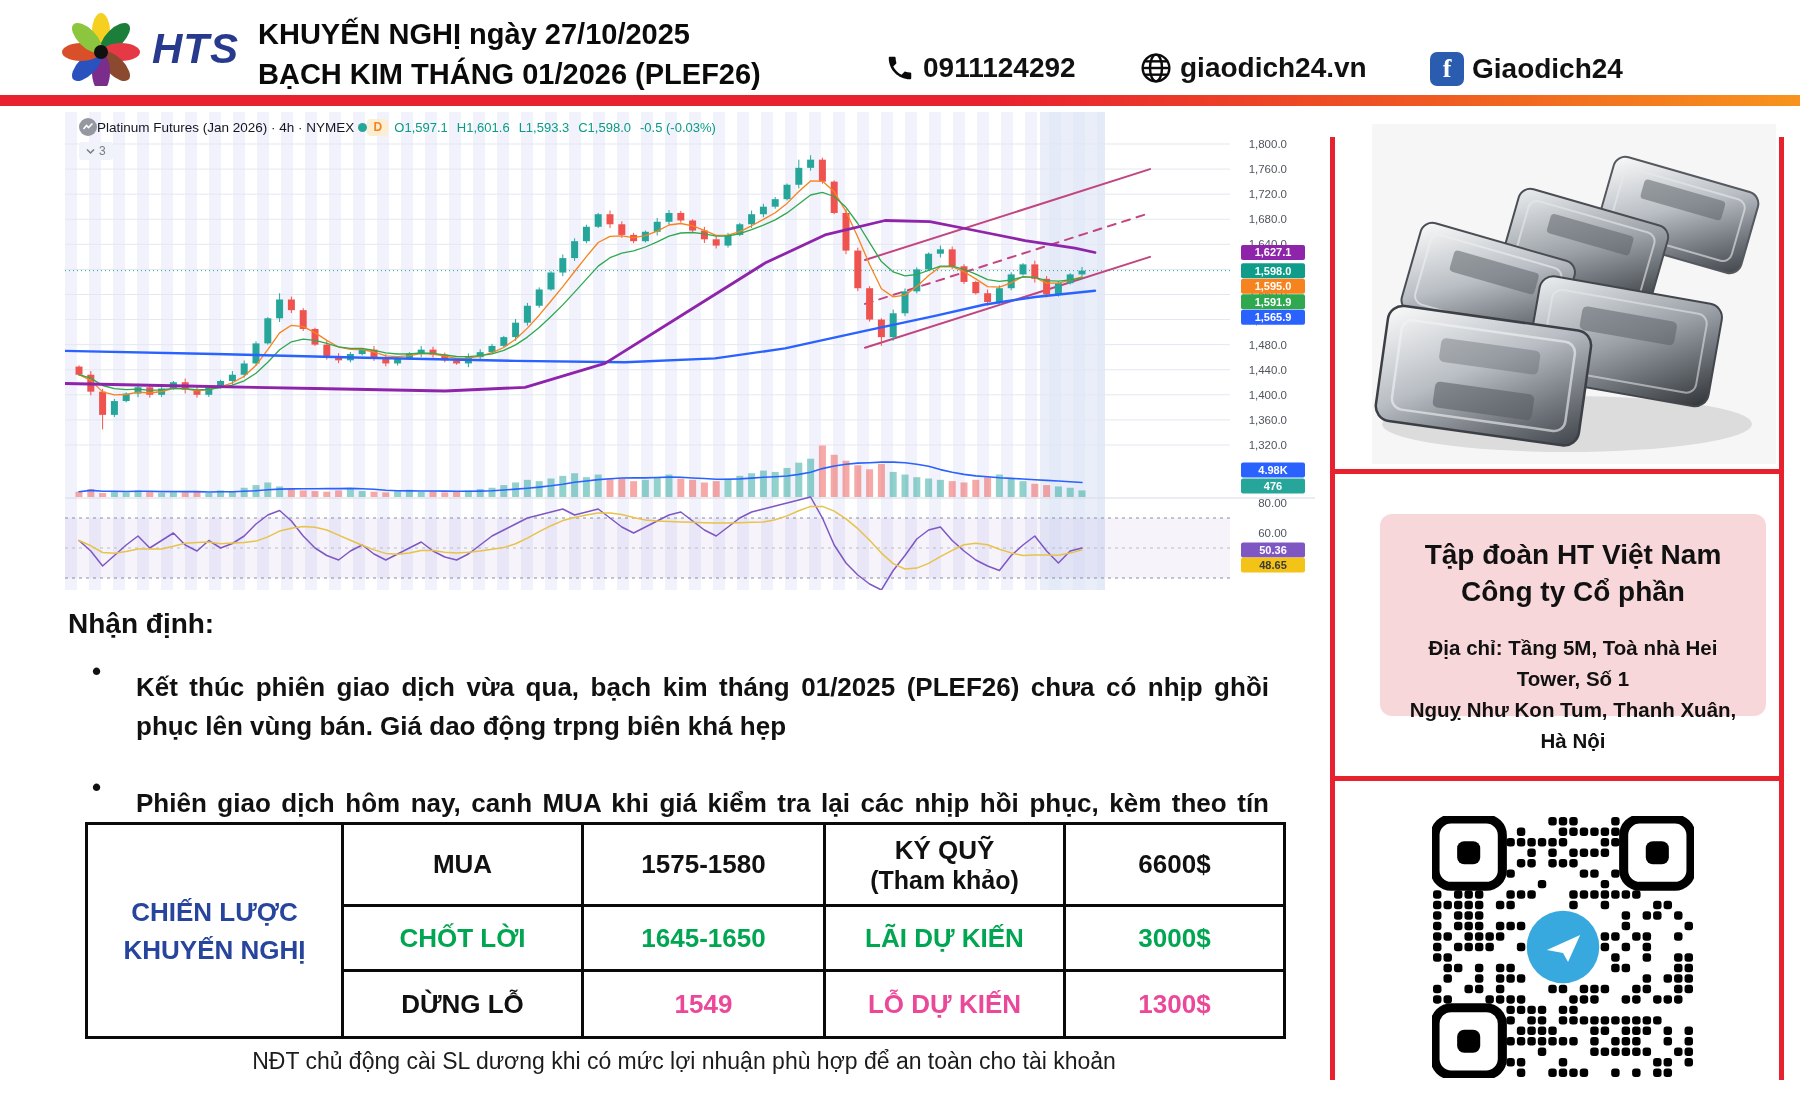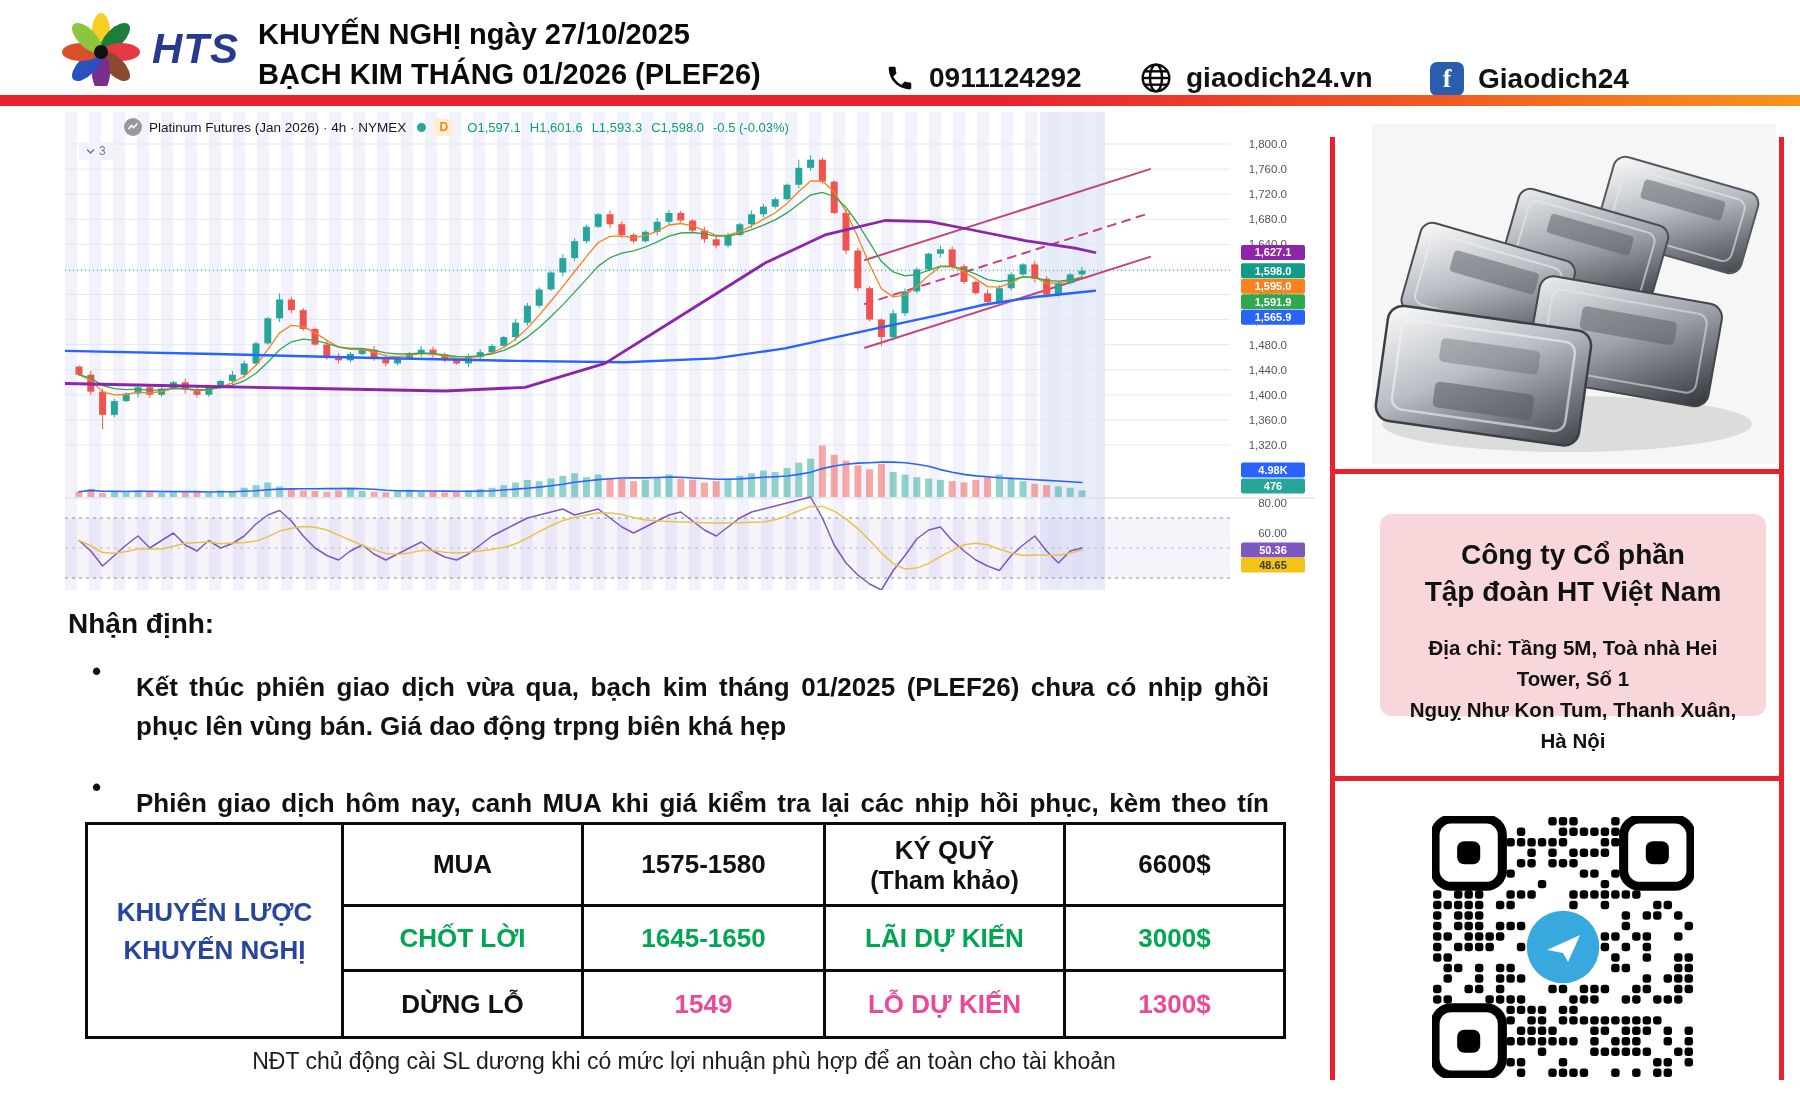--- a/index.html
+++ b/index.html
@@ -4,32 +4,32 @@
 <style>
   html,body{margin:0;padding:0;background:#fff;}
   .page{position:relative;width:1800px;height:1112px;background:#fff;overflow:hidden;
         font-family:"Liberation Sans","DejaVu Sans",sans-serif;color:#111;}
   
   .hdr{position:absolute;left:0;top:0;width:1772px;height:95px;background:#fff;}
   .logo-wrap{position:absolute;left:58px;top:12px;display:flex;align-items:center;gap:8px;}
   .logo-txt{font-size:42px;font-weight:bold;font-style:italic;color:#273a8e;letter-spacing:1px;}
   .title-block{position:absolute;left:258px;top:14px;}
   .title-line{font-size:29px;font-weight:bold;color:#0a0a0a;line-height:40px;white-space:nowrap;}
-  .contact{position:absolute;top:62px;display:flex;align-items:center;gap:14px;font-size:28px;font-weight:bold;}
+  .contact{position:absolute;top:52px;display:flex;align-items:center;gap:8px;font-size:28px;font-weight:bold;}
   .contact.phone{left:885px;}
   .contact.web{left:1140px;}
   .contact.fb{left:1430px;}
   .fb-badge{width:34px;height:34px;border-radius:7px;background:#2a5db0;color:#fff;display:flex;
             align-items:center;justify-content:center;font-size:26px;font-weight:bold;font-family:"Liberation Serif","DejaVu Serif",serif;}
   .grad-bar{position:absolute;left:0;top:95px;width:1800px;height:11px;
             background:linear-gradient(90deg,#e8212e 0%,#e8212e 55%,#ef5b22 80%,#f7941d 100%);}
   
   .chart-box{position:absolute;left:65px;top:112px;width:1250px;height:478px;background:#fff;}
-  .tv-legend{position:absolute;left:14px;top:6px;display:flex;align-items:center;gap:7px;
-             font-size:13.5px;color:#131722;white-space:nowrap;margin-left:45px;}
+  .tv-legend{position:absolute;left:14px;top:6px;display:flex;align-items:center;gap:0;
+             font-size:13.5px;color:#131722;white-space:nowrap;}
   .tv-logo{width:18px;height:18px;border-radius:50%;background:#9598a1;display:flex;align-items:center;justify-content:center;}
   .dot-live{width:9px;height:9px;border-radius:50%;background:#26a69a;margin-left:4px;}
   .d-badge{min-width:17px;height:17px;border-radius:4px;background:#fbeed3;color:#f7831e;font-weight:bold;
            font-size:12px;display:flex;align-items:center;justify-content:center;padding:0 2px;}
   .ohlc{display:flex;gap:9px;color:#0a9b84;font-size:13px;margin-left:6px;}
   .ind-chip{position:absolute;left:14px;top:30px;height:18px;border-radius:3px;background:#f0f3fa;
             color:#787b86;font-size:12px;display:flex;align-items:center;gap:4px;padding:0 7px;}
   
   .analysis-h{position:absolute;left:68px;top:608px;font-size:28px;font-weight:bold;}
   .bullets{position:absolute;left:92px;top:652px;width:1193px;display:flex;flex-direction:column;gap:6px;}
@@ -477,21 +477,21 @@
     <colgroup>
         <col style="width:256px">
         <col style="width:240px">
         <col style="width:242px">
         <col style="width:240px">
         <col style="width:220px">
       </colgroup>
     <tbody>
         <tr style="height:82px">
       <td rowspan="3" class="stratname">
-        <div>KHUYẾN LƯỢC</div>
+        <div>CHIẾN LƯỢC</div>
         <div>KHUYẾN NGHỊ</div>
       </td>
       <td>MUA</td>
       <td>1575-1580</td>
       <td>
         <div>KÝ QUỸ</div>
         <div class="sub">(Tham khảo)</div>
       </td>
       <td>6600$</td>
     </tr>
@@ -558,22 +558,22 @@
           <rect width="205" height="116" rx="15" fill="url(#mg1)" stroke="#3c4046" stroke-width="2.5"></rect>
           <rect x="15" y="13" width="175" height="90" rx="11" fill="none" stroke="#f2f3f5" stroke-width="2.5" opacity="0.6"></rect>
           <rect x="56" y="70" width="100" height="26" rx="5" fill="#565b61" opacity="0.55"></rect>
           <rect x="56" y="26" width="100" height="24" rx="5" fill="#565b61" opacity="0.35"></rect>
         </g>
     </svg>
   </div>
 
   <div class="company-box">
     <div class="company-name">
+      <div>Tập đoàn HT Việt Nam</div>
       <div>Công ty Cổ phần</div>
-      <div>Tập đoàn HT Việt Nam</div>
     </div>
     <div class="company-addr">
       <div>Địa chỉ: Tầng 5M, Toà nhà Hei Tower, Số 1</div>
       <div>Nguỵ Như Kon Tum, Thanh Xuân, Hà Nội</div>
     </div>
   </div>
 
   <div class="qr-box">
     <div id="qr-svg"><svg width="262" height="262" viewBox="0 0 260 260">
           <rect width="260" height="260" fill="#fff"></rect>

